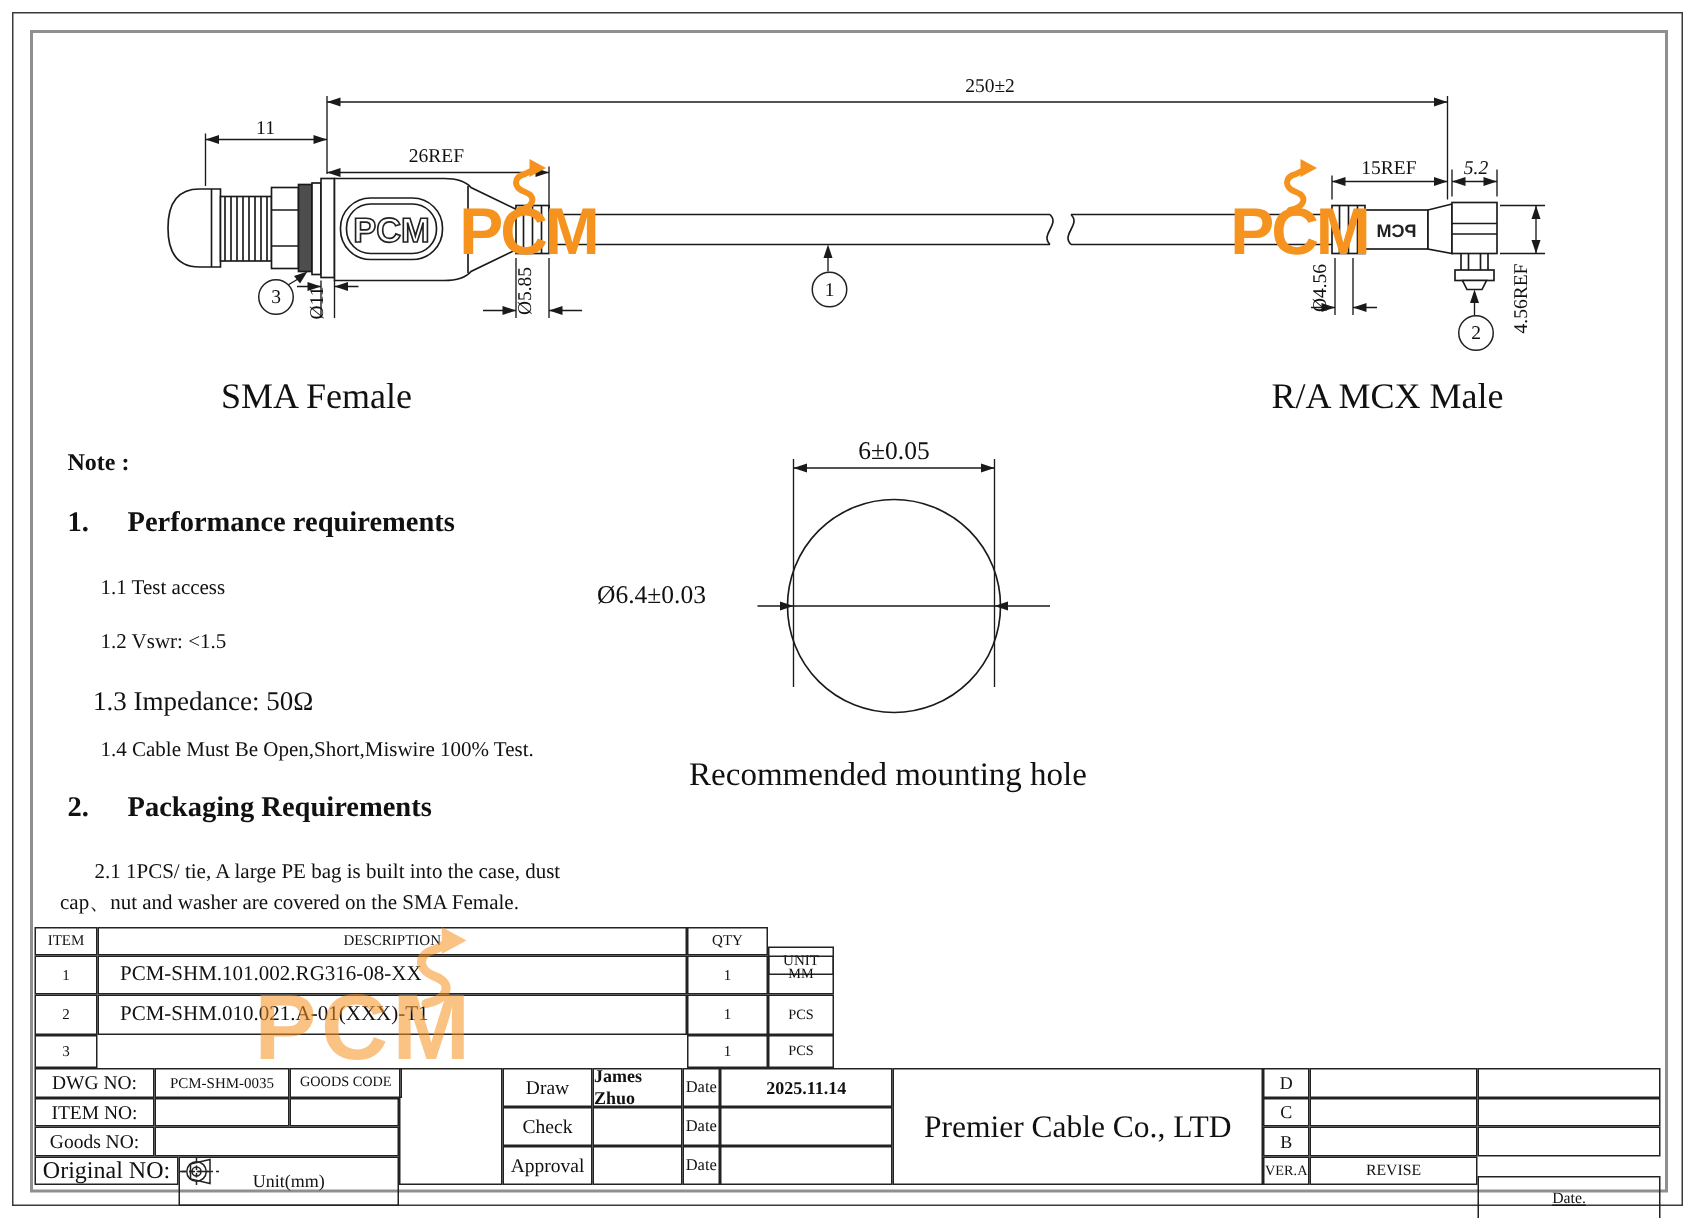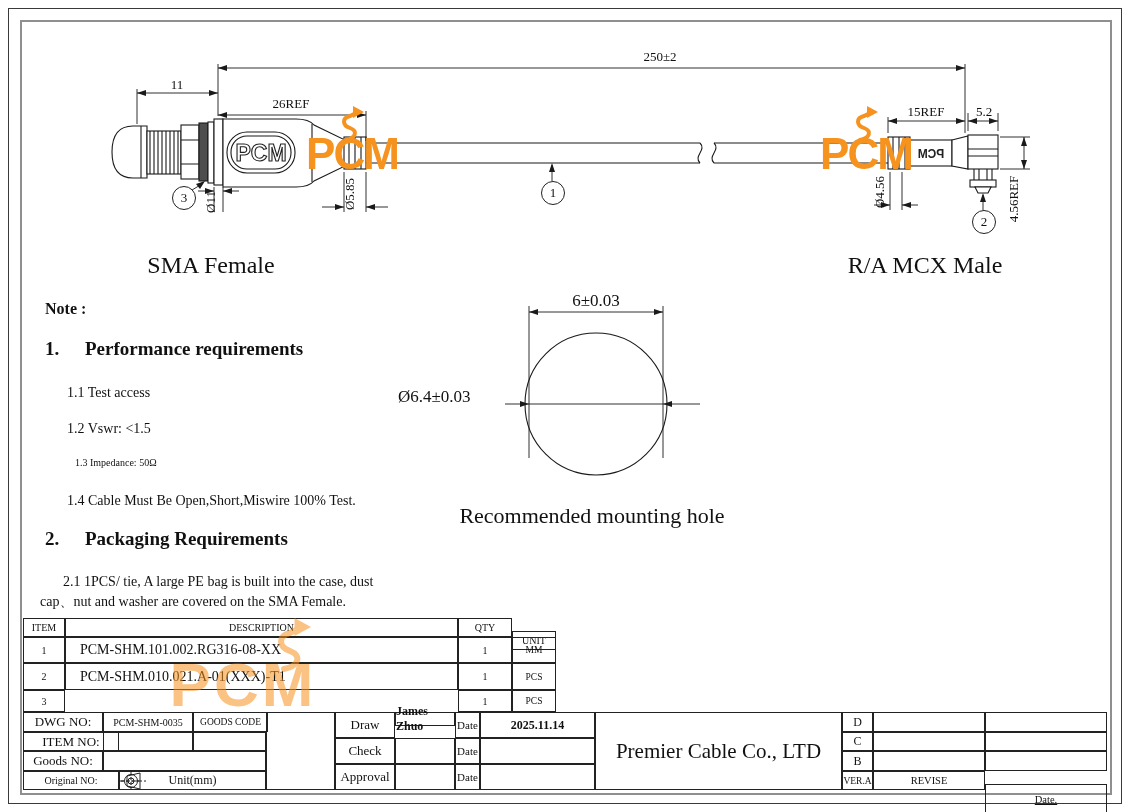--- a/index.html
+++ b/index.html
@@ -118,43 +118,43 @@
       <path d="M860,140 C870,138 872,131 864,128 C856,125 856,118 864,116 L870,113" stroke="#F6921E" stroke-width="4" fill="none" stroke-linecap="round"></path>
       <polygon points="867,106 878,112 867,118" fill="#F6921E"></polygon>
       <text x="866" y="169" text-anchor="middle" font-family="Liberation Sans, sans-serif" font-weight="bold" font-size="44" letter-spacing="-2" fill="#F6921E">PCM</text>
     </g>
   </svg>
 
   <div class="t dim ctr" style="left:610px;top:49px;width:100px;">250±2</div>
   <div class="t dim ctr" style="left:147px;top:77px;width:60px;">11</div>
   <div class="t dim ctr" style="left:251px;top:96px;width:80px;">26REF</div>
   <div class="t dim ctr" style="left:886px;top:104px;width:80px;">15REF</div>
-  <div class="t dim ctr" style="left:954px;top:104px;width:60px;">5.2</div>
+  <div class="t dim ctr" style="left:954px;top:104px;width:60px;font-style:italic;">5.2</div>
   <div class="t rot" style="left:171px;top:194px;">Ø11</div>
   <div class="t rot" style="left:310px;top:186px;">Ø5.85</div>
   <div class="t rot" style="left:840px;top:184px;">Ø4.56</div>
   <div class="t rot" style="left:974px;top:191px;">4.56REF</div>
 
   <div class="balloon" style="left:541px;top:181px;">1</div>
   <div class="balloon" style="left:972px;top:210px;">2</div>
   <div class="balloon" style="left:172px;top:186px;">3</div>
 
   <div class="t conn-label ctr" style="left:111px;top:252px;width:200px;">SMA Female</div>
   <div class="t conn-label ctr" style="left:805px;top:252px;width:240px;">R/A MCX Male</div>
 
-  <div class="t ctr" style="left:546px;top:291px;width:100px;font-size:17px;">6±0.03</div>
+  <div class="t ctr" style="left:546px;top:291px;width:100px;font-size:17px;">6±0.05</div>
   <div class="t" style="left:398px;top:387px;font-size:17px;">Ø6.4±0.03</div>
   <div class="t ctr" style="left:432px;top:503px;width:320px;font-size:22px;">Recommended mounting hole</div>
 
   <div class="t note-bold" style="left:45px;top:300px;font-size:16px;">Note :</div>
   <div class="t note-bold" style="left:45px;top:338px;font-size:19px;">1.</div>
   <div class="t note-bold" style="left:85px;top:338px;font-size:19px;">Performance requirements</div>
   <div class="t" style="left:67px;top:385px;font-size:14px;">1.1 Test access</div>
   <div class="t" style="left:67px;top:421px;font-size:14px;">1.2 Vswr: &lt;1.5</div>
-  <div class="t" style="left:75px;top:457px;font-size:10px;">1.3 Impedance: 50Ω</div>
+  <div class="t" style="left:62px;top:457px;font-size:18px;">1.3 Impedance: 50Ω</div>
   <div class="t" style="left:67px;top:493px;font-size:14px;">1.4 Cable Must Be Open,Short,Miswire 100% Test.</div>
   <div class="t note-bold" style="left:45px;top:528px;font-size:19px;">2.</div>
   <div class="t note-bold" style="left:85px;top:528px;font-size:19px;">Packaging Requirements</div>
   <div class="t" style="left:63px;top:574px;font-size:14px;">2.1 1PCS/ tie, A large PE bag is built into the case, dust</div>
   <div class="t" style="left:40px;top:593px;font-size:14px;">cap、nut and washer are covered on the SMA Female.</div>
 
   <div class="bom-wrap" style="left:23px;top:618px;width:533px;height:94px;">
     <div class="cell" style="left:0;top:0;width:42px;height:19px;font-size:10px;">ITEM</div>
     <div class="cell" style="left:42px;top:0;width:393px;height:19px;font-size:10px;">DESCRIPTION</div>
     <div class="cell" style="left:435px;top:0;width:54px;height:19px;font-size:10px;">QTY</div>
@@ -182,41 +182,41 @@
     </g>
     <text x="128" y="94" text-anchor="middle" font-family="Liberation Sans, sans-serif" font-weight="bold" font-size="62" letter-spacing="3" fill="#F6921E">PCM</text>
   </svg>
 
   <div class="tb-wrap" style="left:23px;top:712px;width:1084px;height:78px;border-radius:18px;">
 
     <div class="cell" style="left:0;top:0;width:80px;height:20px;font-size:13px;">DWG NO:</div>
     <div class="cell" style="left:80px;top:0;width:90px;height:20px;font-size:10px;">PCM-SHM-0035</div>
     <div class="cell" style="left:170px;top:0;width:75px;height:20px;font-size:9.5px;">GOODS CODE</div>
     <div class="cell" style="left:243px;top:0;width:69px;height:78px;"></div>
-    <div class="cell" style="left:0;top:20px;width:96px;height:19px;font-size:13px;">ITEM NO:</div>
+    <div class="cell" style="left:0;top:20px;width:80px;height:19px;font-size:13px;">ITEM NO:</div>
     <div class="cell" style="left:80px;top:20px;width:90px;height:19px;"></div>
     <div class="cell" style="left:170px;top:20px;width:73px;height:19px;"></div>
     <div class="cell" style="left:0;top:39px;width:80px;height:20px;font-size:13px;">Goods NO:</div>
     <div class="cell" style="left:80px;top:39px;width:163px;height:20px;"></div>
-    <div class="cell" style="left:0;top:59px;width:96px;height:19px;font-size:10px;">Original NO:</div>
-    <div class="cell" style="left:96px;top:59px;width:147px;height:19px;font-size:12px;gap:3px;">
+    <div class="cell" style="left:0;top:59px;width:96px;height:19px;font-size:16px;">Original NO:</div>
+    <div class="cell" style="left:96px;top:59px;width:147px;height:33px;font-size:12px;gap:3px;">
       <span>Unit(mm)</span>
       <svg width="22" height="18" viewBox="0 0 22 18">
         <circle cx="11" cy="9" r="6.5" stroke="#222" fill="none"></circle>
         <circle cx="11" cy="9" r="3" stroke="#222" fill="none"></circle>
         <path d="M1,9H21 M11,0V18" stroke="#222" stroke-dasharray="3,2" fill="none"></path>
       </svg>
       <svg width="26" height="18" viewBox="0 0 26 18">
         <path d="M7,4 L20,1 L20,17 L7,14 Z" stroke="#222" fill="none"></path>
         <path d="M0,9H26" stroke="#222" stroke-dasharray="4,2" fill="none"></path>
       </svg>
     </div>
 
     <div class="cell" style="left:312px;top:0;width:60px;height:26px;font-size:13px;">Draw</div>
-    <div class="cell" style="left:372px;top:0;width:60px;height:14px;font-size:12px;font-weight:bold;">James Zhuo</div>
+    <div class="cell" style="left:372px;top:0;width:60px;height:26px;font-size:12px;font-weight:bold;">James Zhuo</div>
     <div class="cell" style="left:432px;top:0;width:25px;height:26px;font-size:11px;">Date</div>
     <div class="cell" style="left:457px;top:0;width:115px;height:26px;font-size:12px;font-weight:bold;">2025.11.14</div>
     <div class="cell" style="left:312px;top:26px;width:60px;height:26px;font-size:13px;">Check</div>
     <div class="cell" style="left:372px;top:26px;width:60px;height:26px;"></div>
     <div class="cell" style="left:432px;top:26px;width:25px;height:26px;font-size:11px;">Date</div>
     <div class="cell" style="left:457px;top:26px;width:115px;height:26px;"></div>
     <div class="cell" style="left:312px;top:52px;width:60px;height:26px;font-size:13px;">Approval</div>
     <div class="cell" style="left:372px;top:52px;width:60px;height:26px;"></div>
     <div class="cell" style="left:432px;top:52px;width:25px;height:26px;font-size:11px;">Date</div>
     <div class="cell" style="left:457px;top:52px;width:115px;height:26px;"></div>

